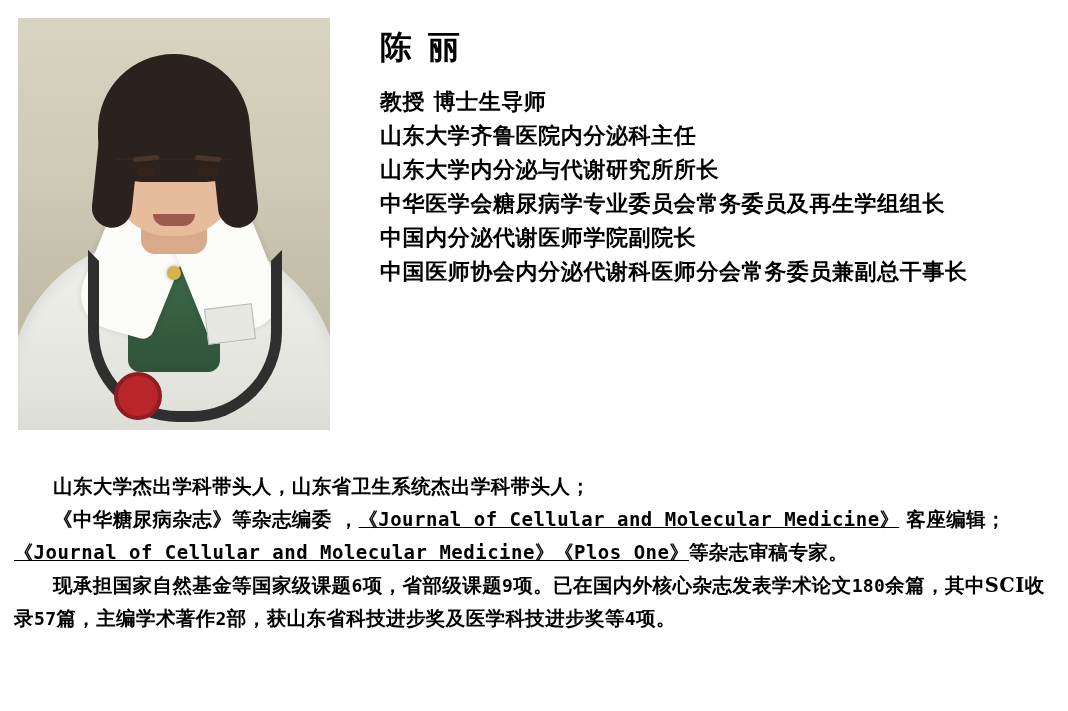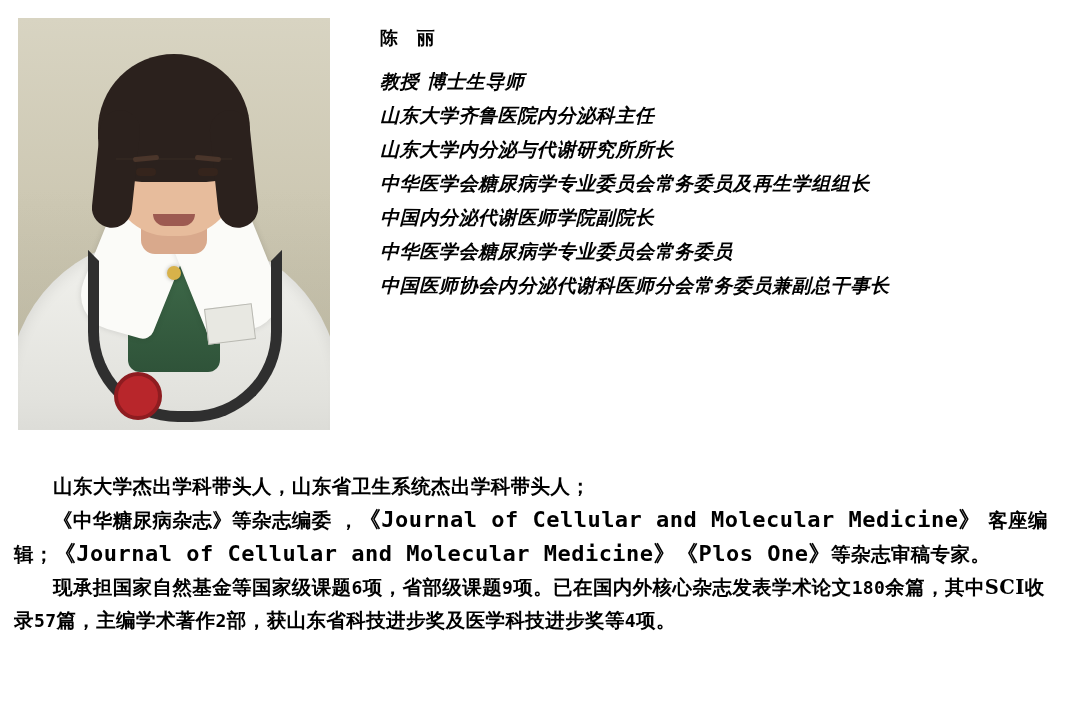--- a/index.html
+++ b/index.html
@@ -212,58 +212,58 @@
     box-shadow: 0 0 4px rgba(0,0,0,.3);
   }
 
   
   .profile {
     flex: 1 1 auto;
     padding-left: 50px;
     padding-top: 8px;
   }
   .doctor-name {
-    font-family: Liberation Mono, monospace;
+    font-family: Liberation Serif, serif;
     font-weight: bold;
-    font-size: 18px;
+    font-size: 32px;
     letter-spacing: 4px;
     margin: 0 0 14px 0;
   }
   .cred-list {
     list-style: none;
     margin: 0;
     padding: 0;
   }
   .cred-list li {
     font-family: "DejaVu Serif", serif;
-    font-size: 19px;
+    font-size: 22px;
     font-weight: 600;
     line-height: 34px;
     letter-spacing: 0.6px;
     white-space: nowrap;
-    font-style: italic;
   }
 
   
   .body-text {
     margin: 40px 14px 4px 14px;
     font-family: "DejaVu Serif", serif;
     font-size: 19.5px;
     font-weight: 600;
     line-height: 33px;
     letter-spacing: 0.4px;
   }
   .body-text p {
     margin: 0;
     text-indent: 2em;
   }
   .mono-title {
     font-family: "DejaVu Sans Mono", monospace;
-    font-size: 22px;
+    font-size: 19px;
     letter-spacing: 0.5px;
+    text-decoration: underline;
   }
   .num {
     font-family: "DejaVu Sans Mono", monospace;
     font-size: 18px;
   }
 </style>
 </head>
 <body>
 
 <div class="page">
@@ -294,21 +294,20 @@
     </div>
 
     <div class="profile">
       <h1 class="doctor-name">陈 丽</h1>
       <ul class="cred-list">
         <li>教授  博士生导师</li>
         <li>山东大学齐鲁医院内分泌科主任</li>
         <li>山东大学内分泌与代谢研究所所长</li>
         <li>中华医学会糖尿病学专业委员会常务委员及再生学组组长</li>
         <li>中国内分泌代谢医师学院副院长</li>
-        <li>中华医学会糖尿病学专业委员会常务委员</li>
         <li>中国医师协会内分泌代谢科医师分会常务委员兼副总干事长</li>
       </ul>
     </div>
 
   </div>
 
   <div class="body-text">
 
     <p>山东大学杰出学科带头人，山东省卫生系统杰出学科带头人；</p>
 

